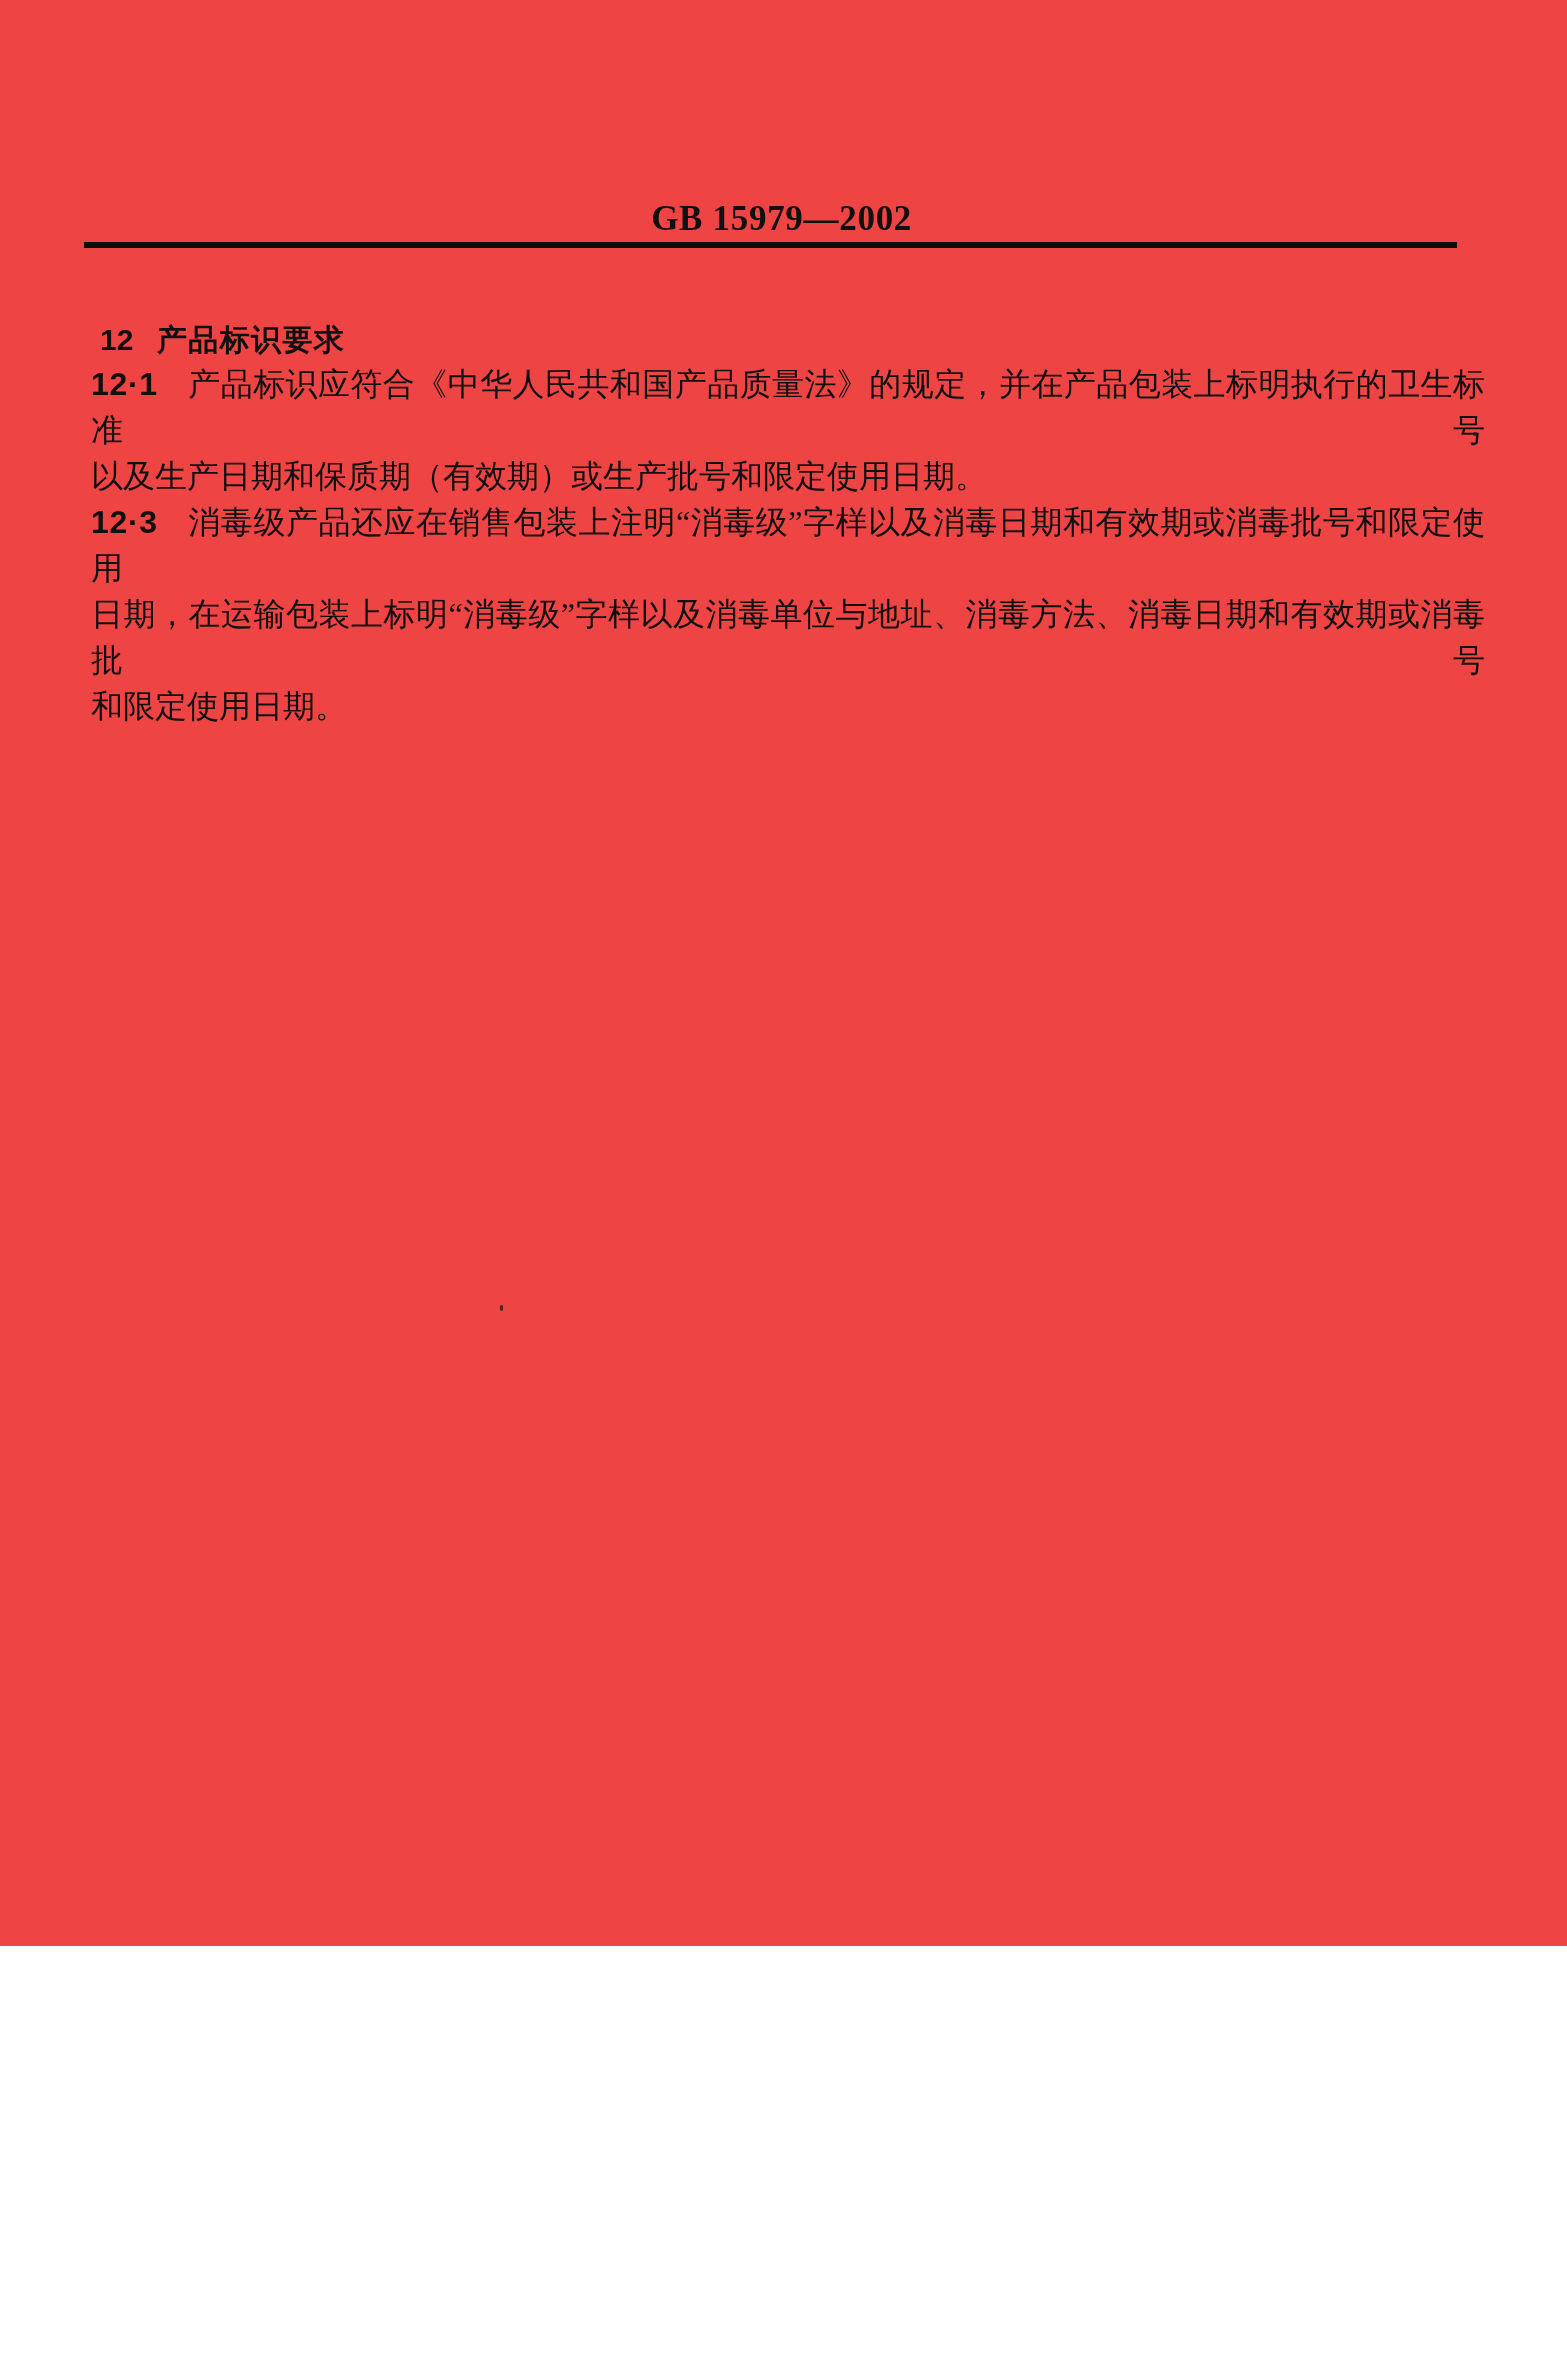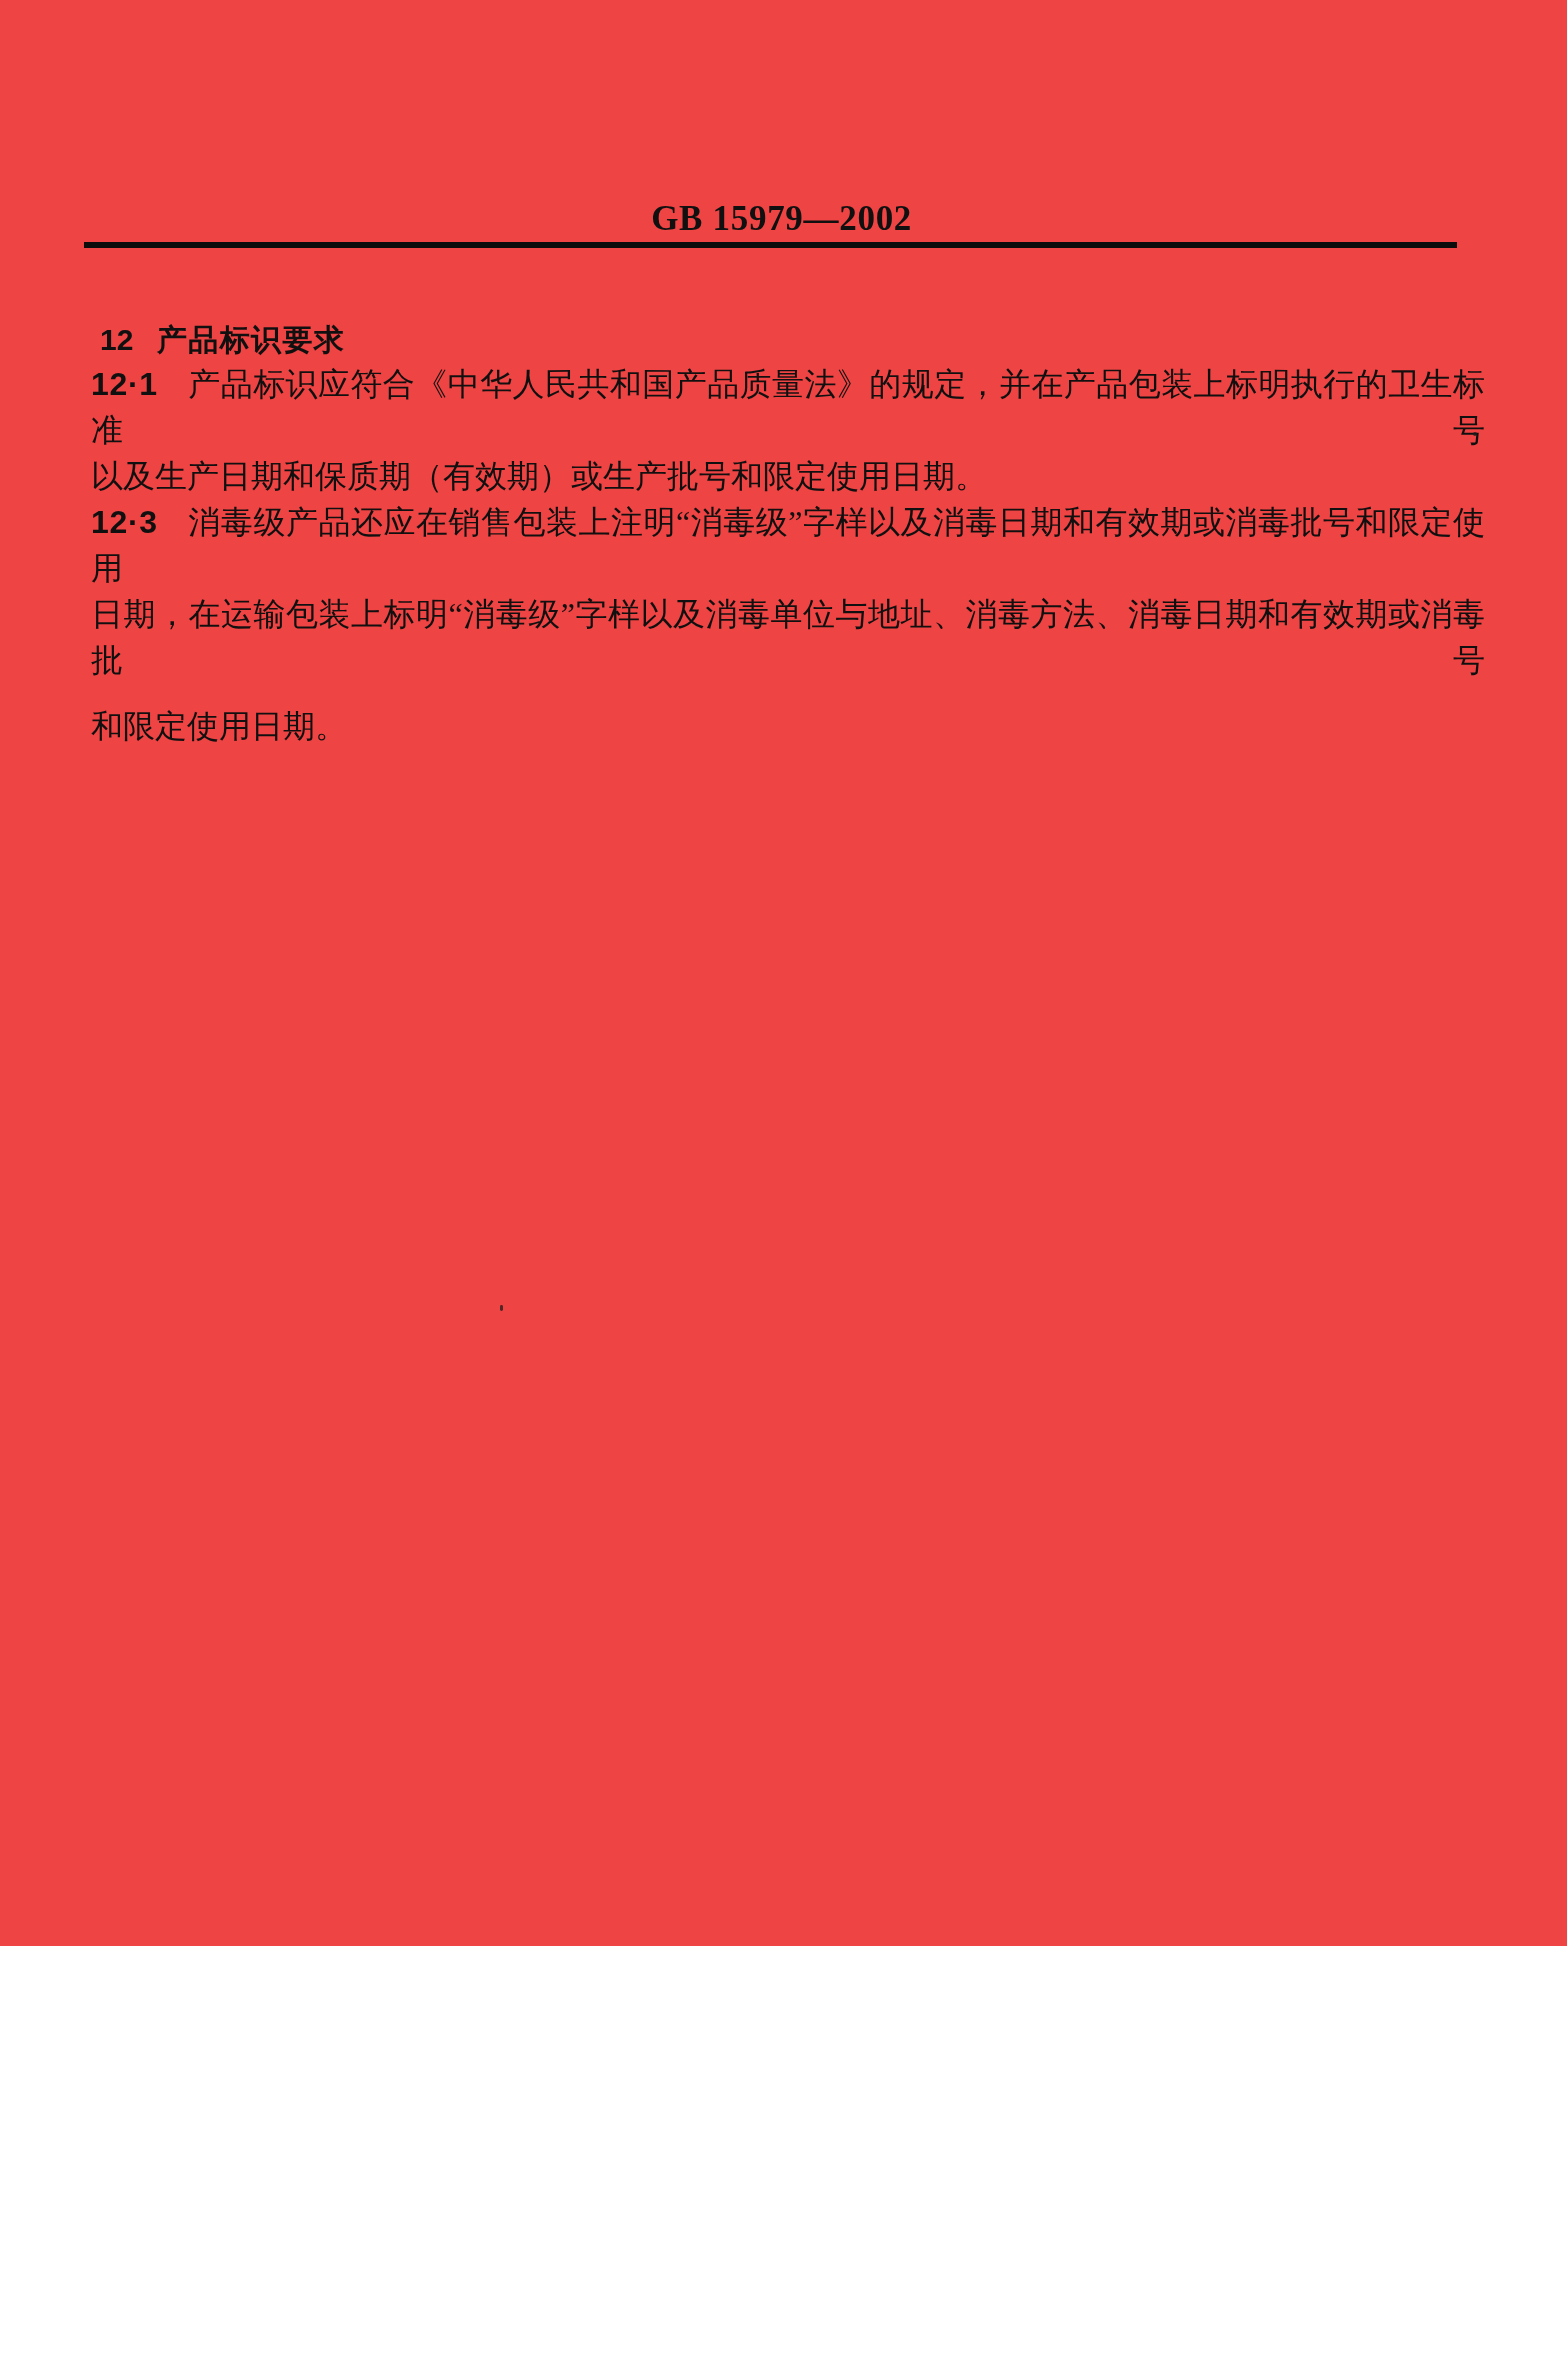--- a/index.html
+++ b/index.html
@@ -118,21 +118,21 @@
   <div class="clauses">
 
     <p class="clause">
       <span class="cl-line" style="display: block;"><span class="clause-num">12·1</span><span>产品标识应符合《中华人民共和国产品质量法》的规定，并在产品包装上标明执行的卫生标准号</span></span>
       <span class="cl-line last" style="display:block;">以及生产日期和保质期（有效期）或生产批号和限定使用日期。</span>
     </p>
 
     <p class="clause">
       <span class="cl-line" style="display: block;"><span class="clause-num">12·3</span><span>消毒级产品还应在销售包装上注明“消毒级”字样以及消毒日期和有效期或消毒批号和限定使用</span></span>
       <span class="cl-line" style="display:block;">日期，在运输包装上标明“消毒级”字样以及消毒单位与地址、消毒方法、消毒日期和有效期或消毒批号</span>
-      <span class="cl-line last" style="display:block;margin-top:20px;">和限定使用日期。</span>
+      <span class="cl-line last" style="display:block;">和限定使用日期。</span>
     </p>
 
   </div>
 
   <div class="page-num">7</div>
 
   <span class="speck" style="left:1473px; top:432px; width:3.5px; height:3.5px;"></span>
   <span class="speck" style="left:500px; top:1305px; width:2.8px; height:6.2px; border-radius:1.4px;"></span>
   <span class="speck" style="left:976px; top:2027px; width:2.8px; height:2.8px;"></span>
   <span class="speck" style="left:834px; top:2089px; width:2.8px; height:2.8px;"></span>

